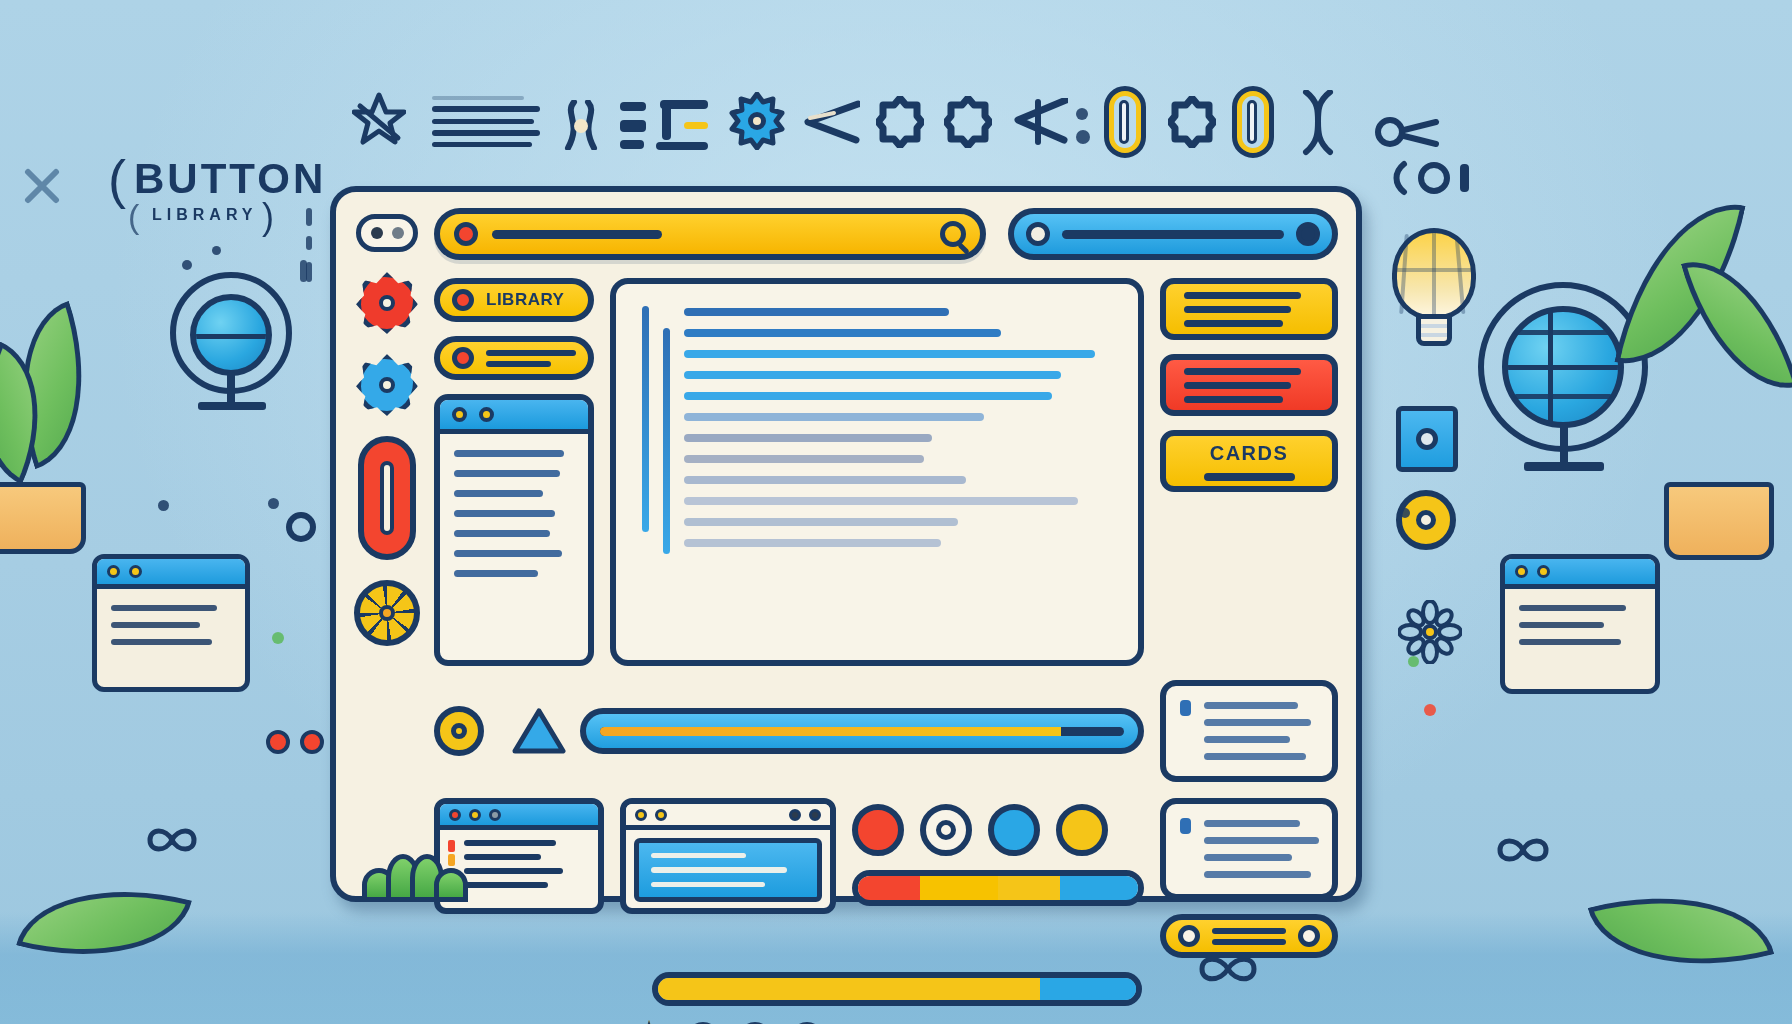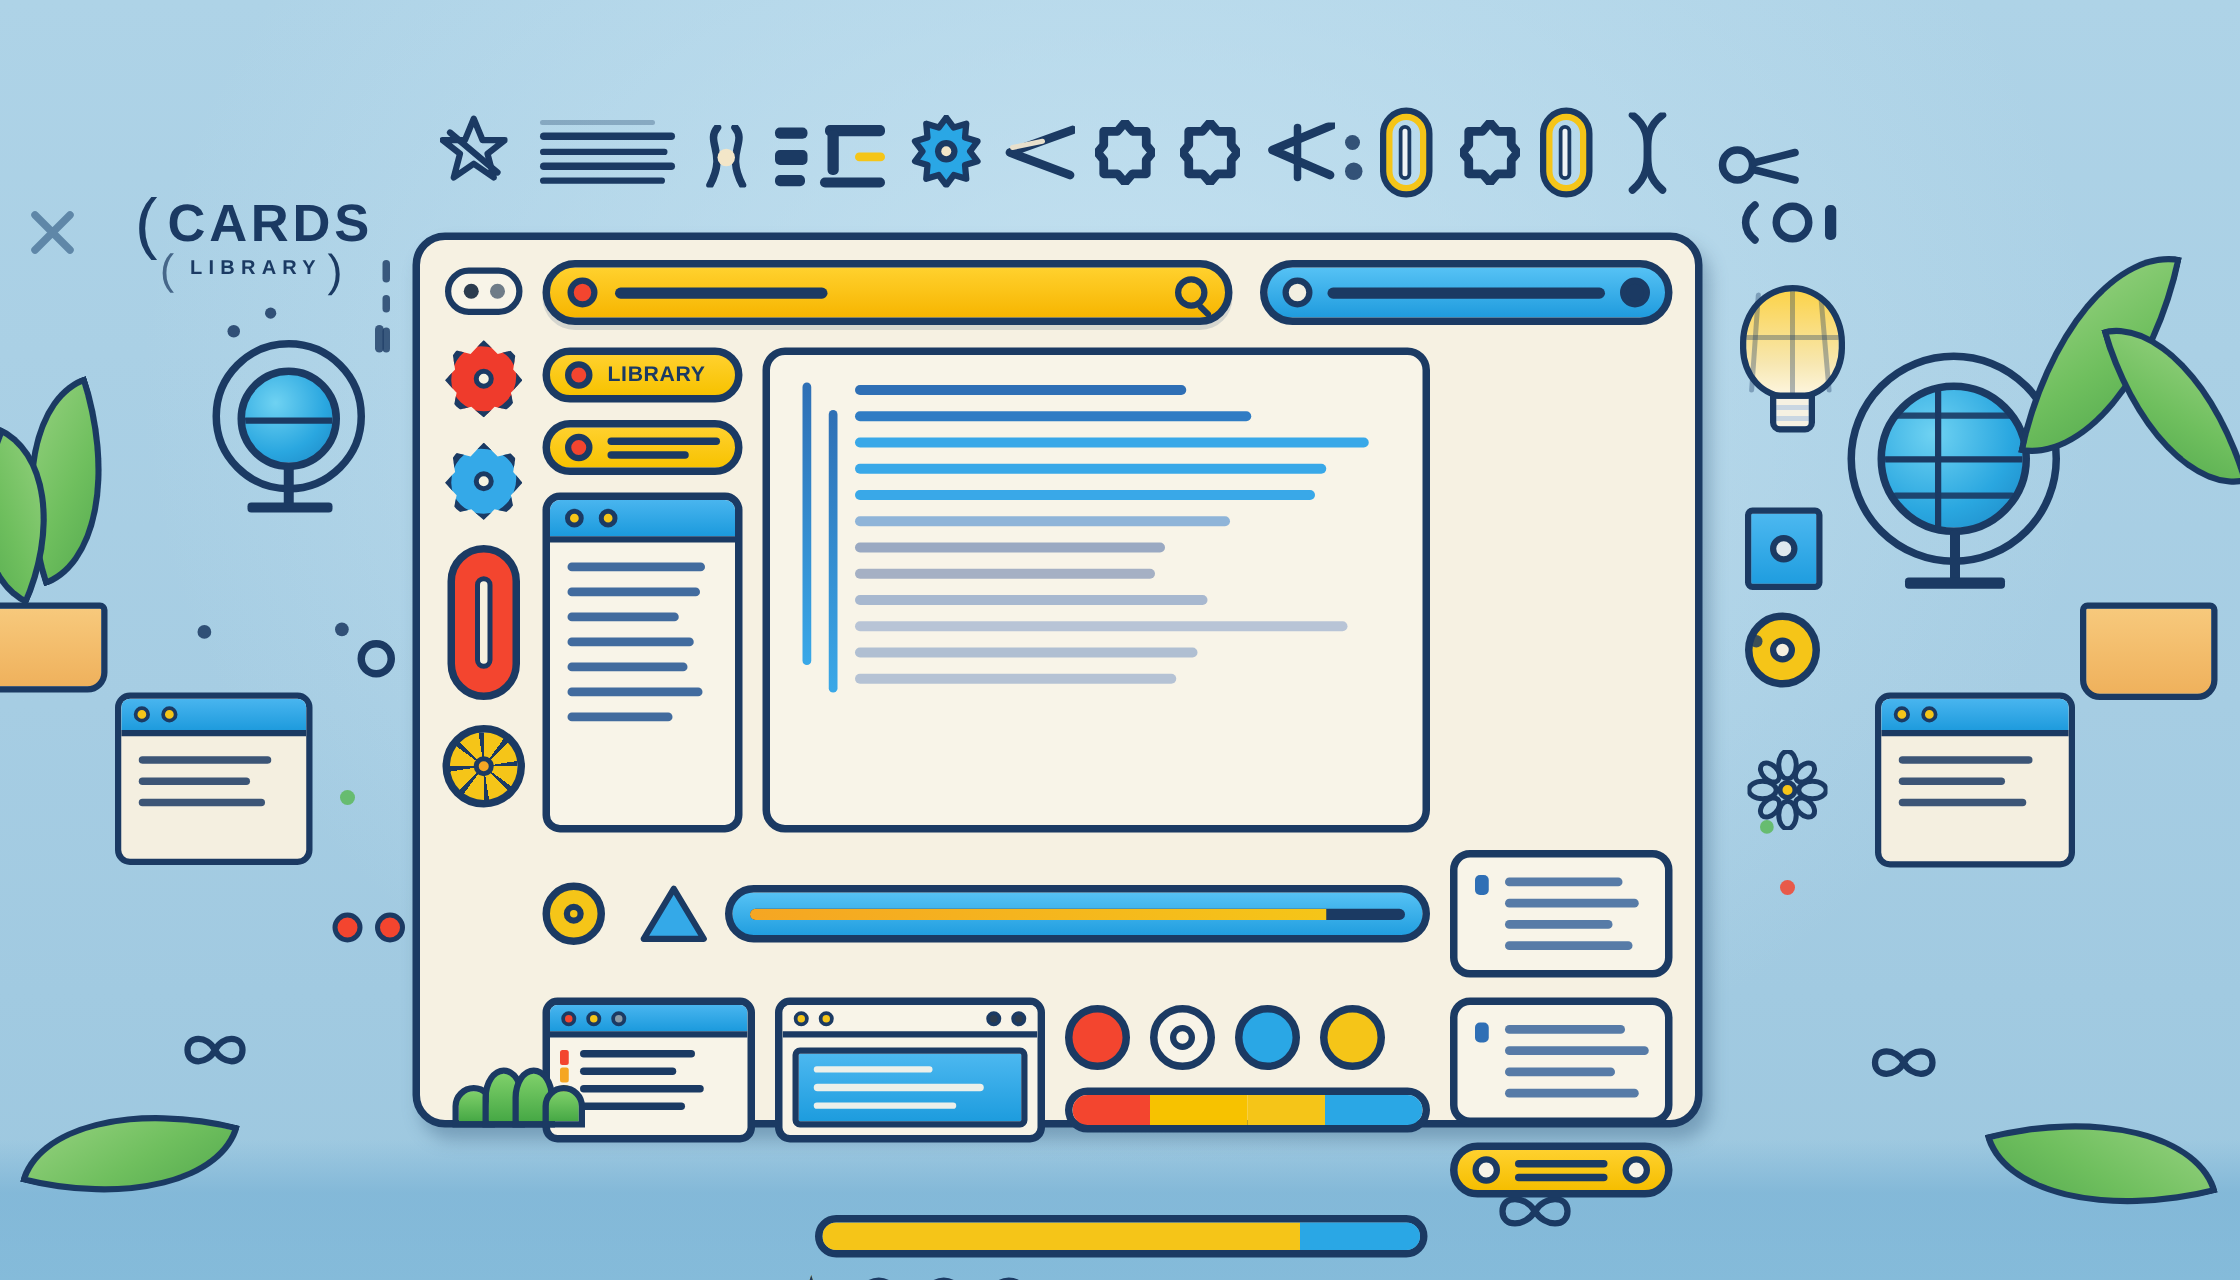--- a/index.html
+++ b/index.html
@@ -470,21 +470,21 @@
     <svg width="72" height="42" viewBox="0 0 72 42">
         <circle cx="16" cy="22" r="12" fill="none" stroke="#1b3a63" stroke-width="6"></circle>
         <path d="M30 20 L62 12" stroke="#1b3a63" stroke-width="6" stroke-linecap="round"></path>
         <path d="M30 26 L62 34" stroke="#1b3a63" stroke-width="6" stroke-linecap="round"></path>
       </svg>
   </div>
 </div>
 
 <div>
   <div class="brand brand-paren" style="left:108px;top:148px;font-size:54px;">(</div>
-  <div class="brand brand-main" style="left:134px;top:155px;">CARDS</div>
+  <div class="brand brand-main" style="left:134px;top:155px;">BUTTON</div>
   <div class="brand brand-paren" style="left:128px;top:197px;font-size:34px;opacity:.7;">(</div>
   <div class="brand brand-sub" style="left:152px;top:206px;">LIBRARY</div>
   <div class="brand brand-paren" style="left:262px;top:196px;font-size:36px;">)</div>
 
   <div class="glyph" style="left:24px;top:168px;width:36px;height:36px;">
     <svg width="36" height="36" viewBox="0 0 36 36">
         <path d="M4 4 L32 32 M32 4 L4 32" stroke="#5f87a8" stroke-width="6" stroke-linecap="round"></path>
       </svg>
   </div>
   <div class="dash" style="left:306px;top:208px;width:6px;height:18px;"></div>
@@ -708,20 +708,36 @@
               <s style="width: 58%; background: rgb(154, 169, 194);"></s>
               <s style="width: 56%; background: rgb(165, 176, 196);"></s>
               <s style="width: 66%; background: rgb(168, 184, 207);"></s>
               <s style="width: 92%; background: rgb(184, 196, 214);"></s>
               <s style="width: 64%; background: rgb(176, 191, 210);"></s>
               <s style="width: 60%; background: rgb(181, 194, 212);"></s>
             </div>
         </div>
       </div>
 
+      <div class="colR">
+        <div class="card-sm yellow">
+            <s class="w1"></s>
+            <s class="w2"></s>
+            <s class="w3"></s>
+          </div>
+        <div class="card-sm red">
+            <s class="w1"></s>
+            <s class="w2"></s>
+            <s class="w3"></s>
+          </div>
+        <div class="card-sm label">
+          <span>CARDS</span>
+          <s></s>
+        </div>
+      </div>
     </div>
 
     <div class="rowmid">
       <div class="radio-y">
           <i></i>
         </div>
       <div class="tri-wrap">
         <svg viewBox="0 0 54 46" width="54" height="46">
             <path d="M27 3 L51 43 L3 43 Z" fill="#34a9e8" stroke="#1b3a63" stroke-width="5" stroke-linejoin="round"></path>
           </svg>

